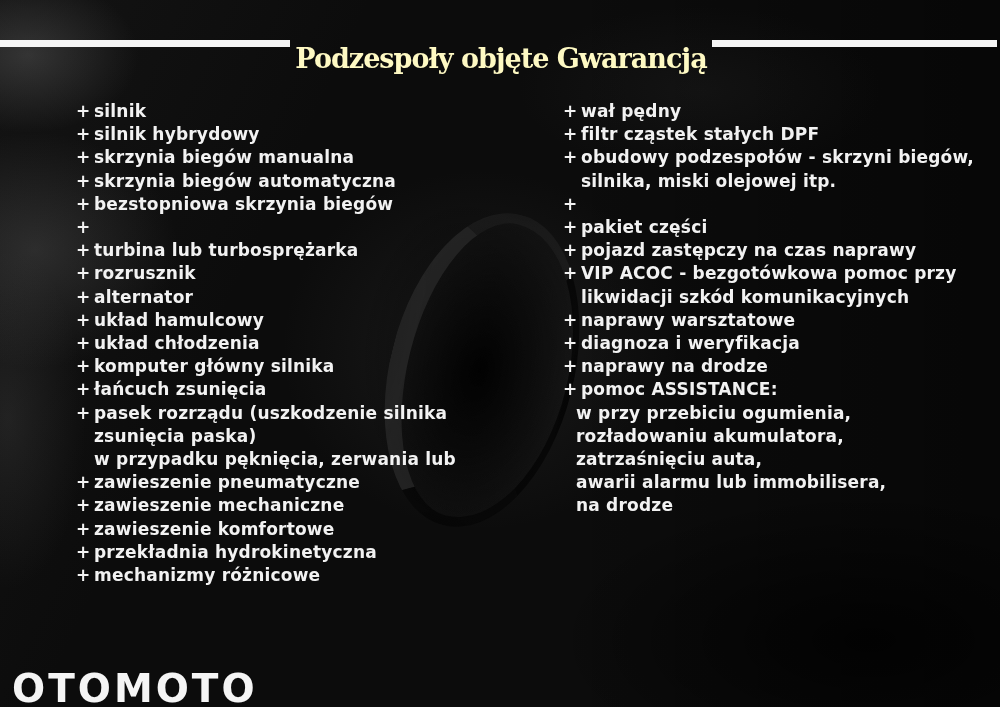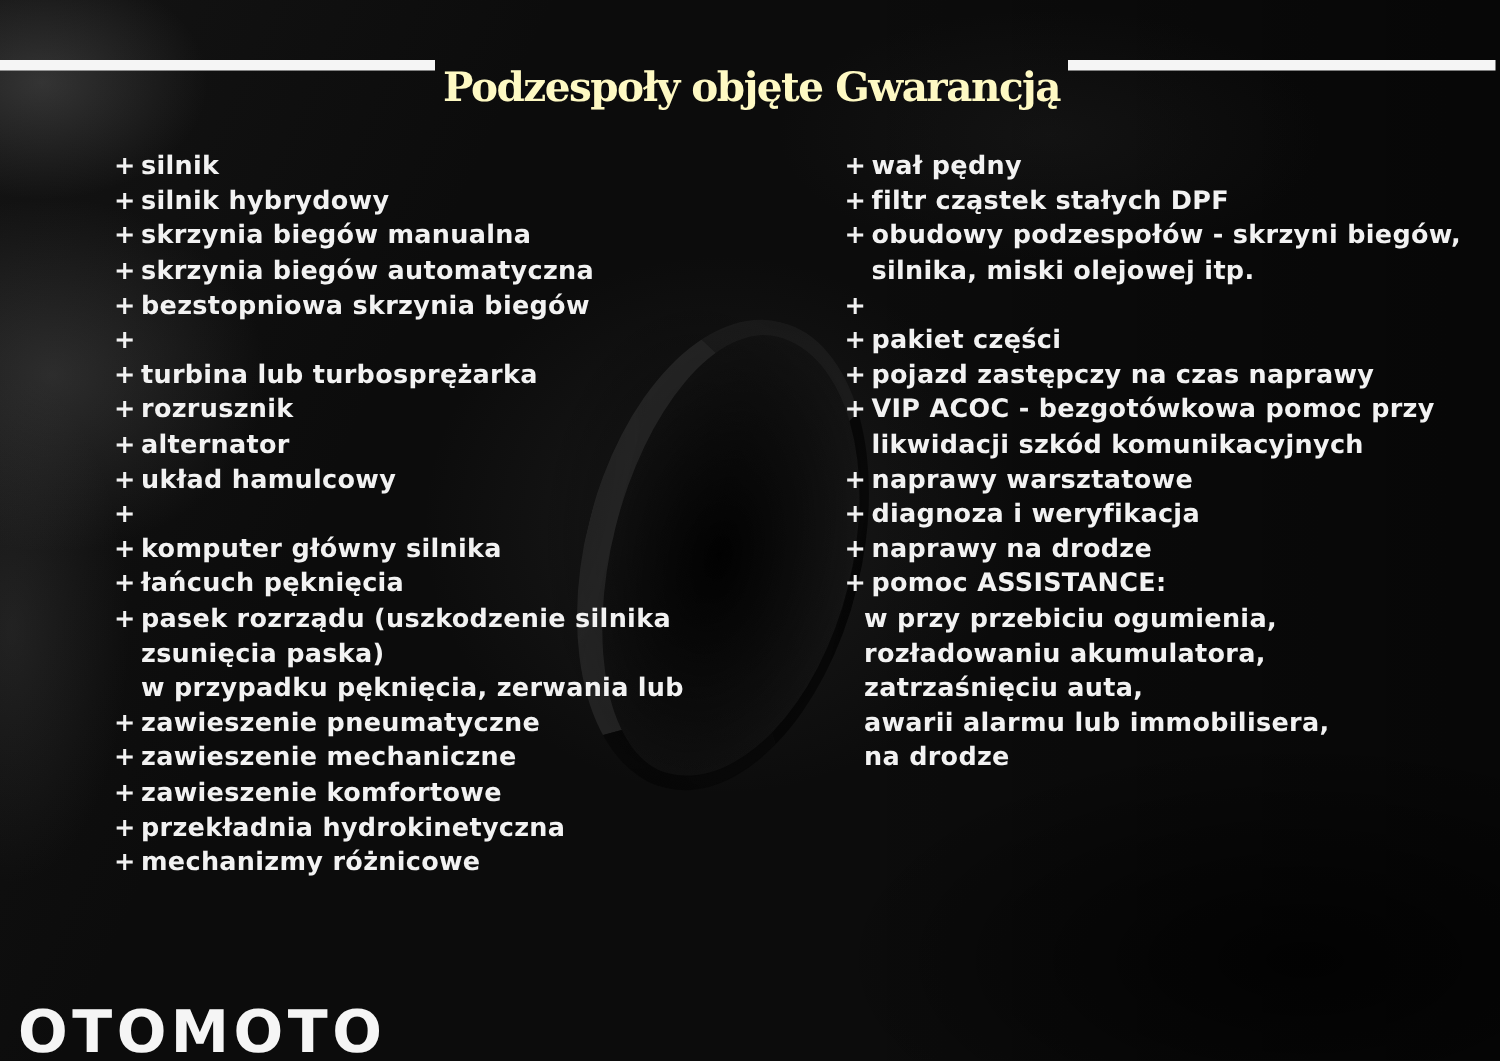--- a/index.html
+++ b/index.html
@@ -103,28 +103,29 @@
     <div class="line">
       <span class="plus">+</span>
       <span>alternator</span>
     </div>
     <div class="line">
       <span class="plus">+</span>
       <span>układ hamulcowy</span>
     </div>
     <div class="line">
       <span class="plus">+</span>
+      <span>układ chłodzenia</span>
     </div>
     <div class="line">
       <span class="plus">+</span>
       <span>komputer główny silnika</span>
     </div>
     <div class="line">
       <span class="plus">+</span>
-      <span>łańcuch pęknięcia</span>
+      <span>łańcuch zsunięcia</span>
     </div>
     <div class="line">
       <span class="plus">+</span>
       <span>pasek rozrządu (uszkodzenie silnika</span>
     </div>
     <div class="line">
       <span class="plus"></span>
       <span>zsunięcia paska)</span>
     </div>
     <div class="line">

